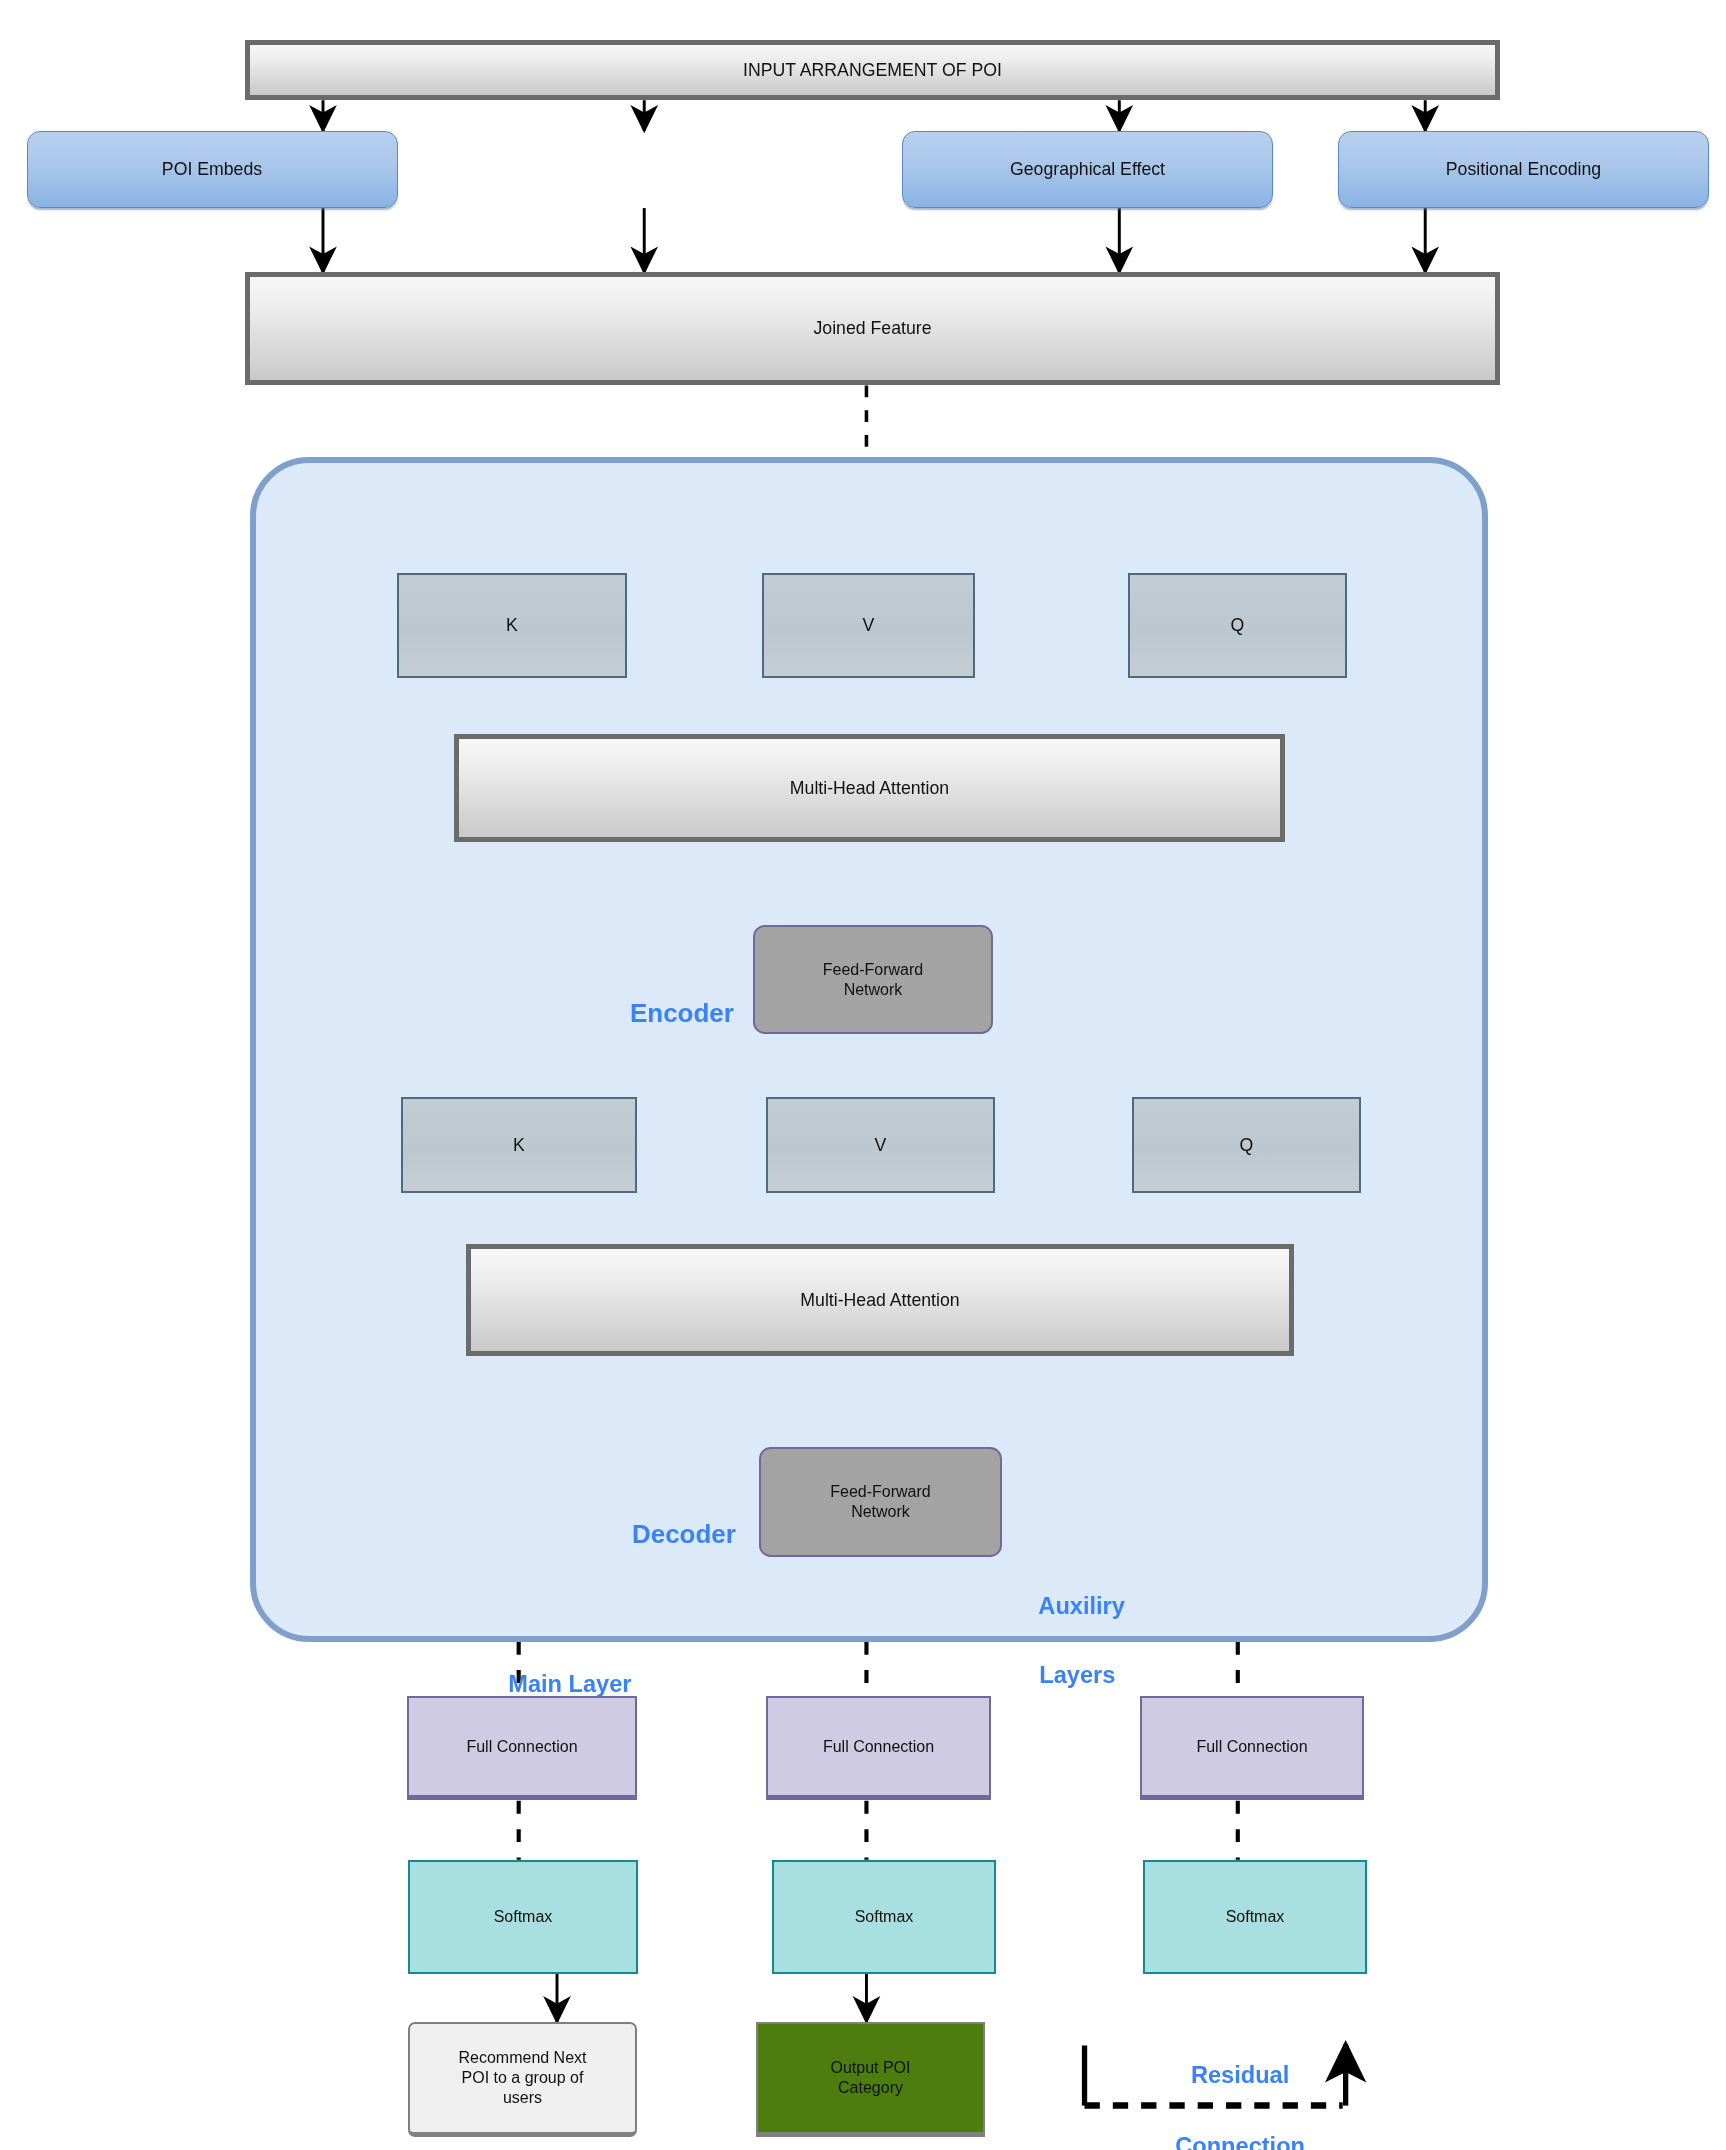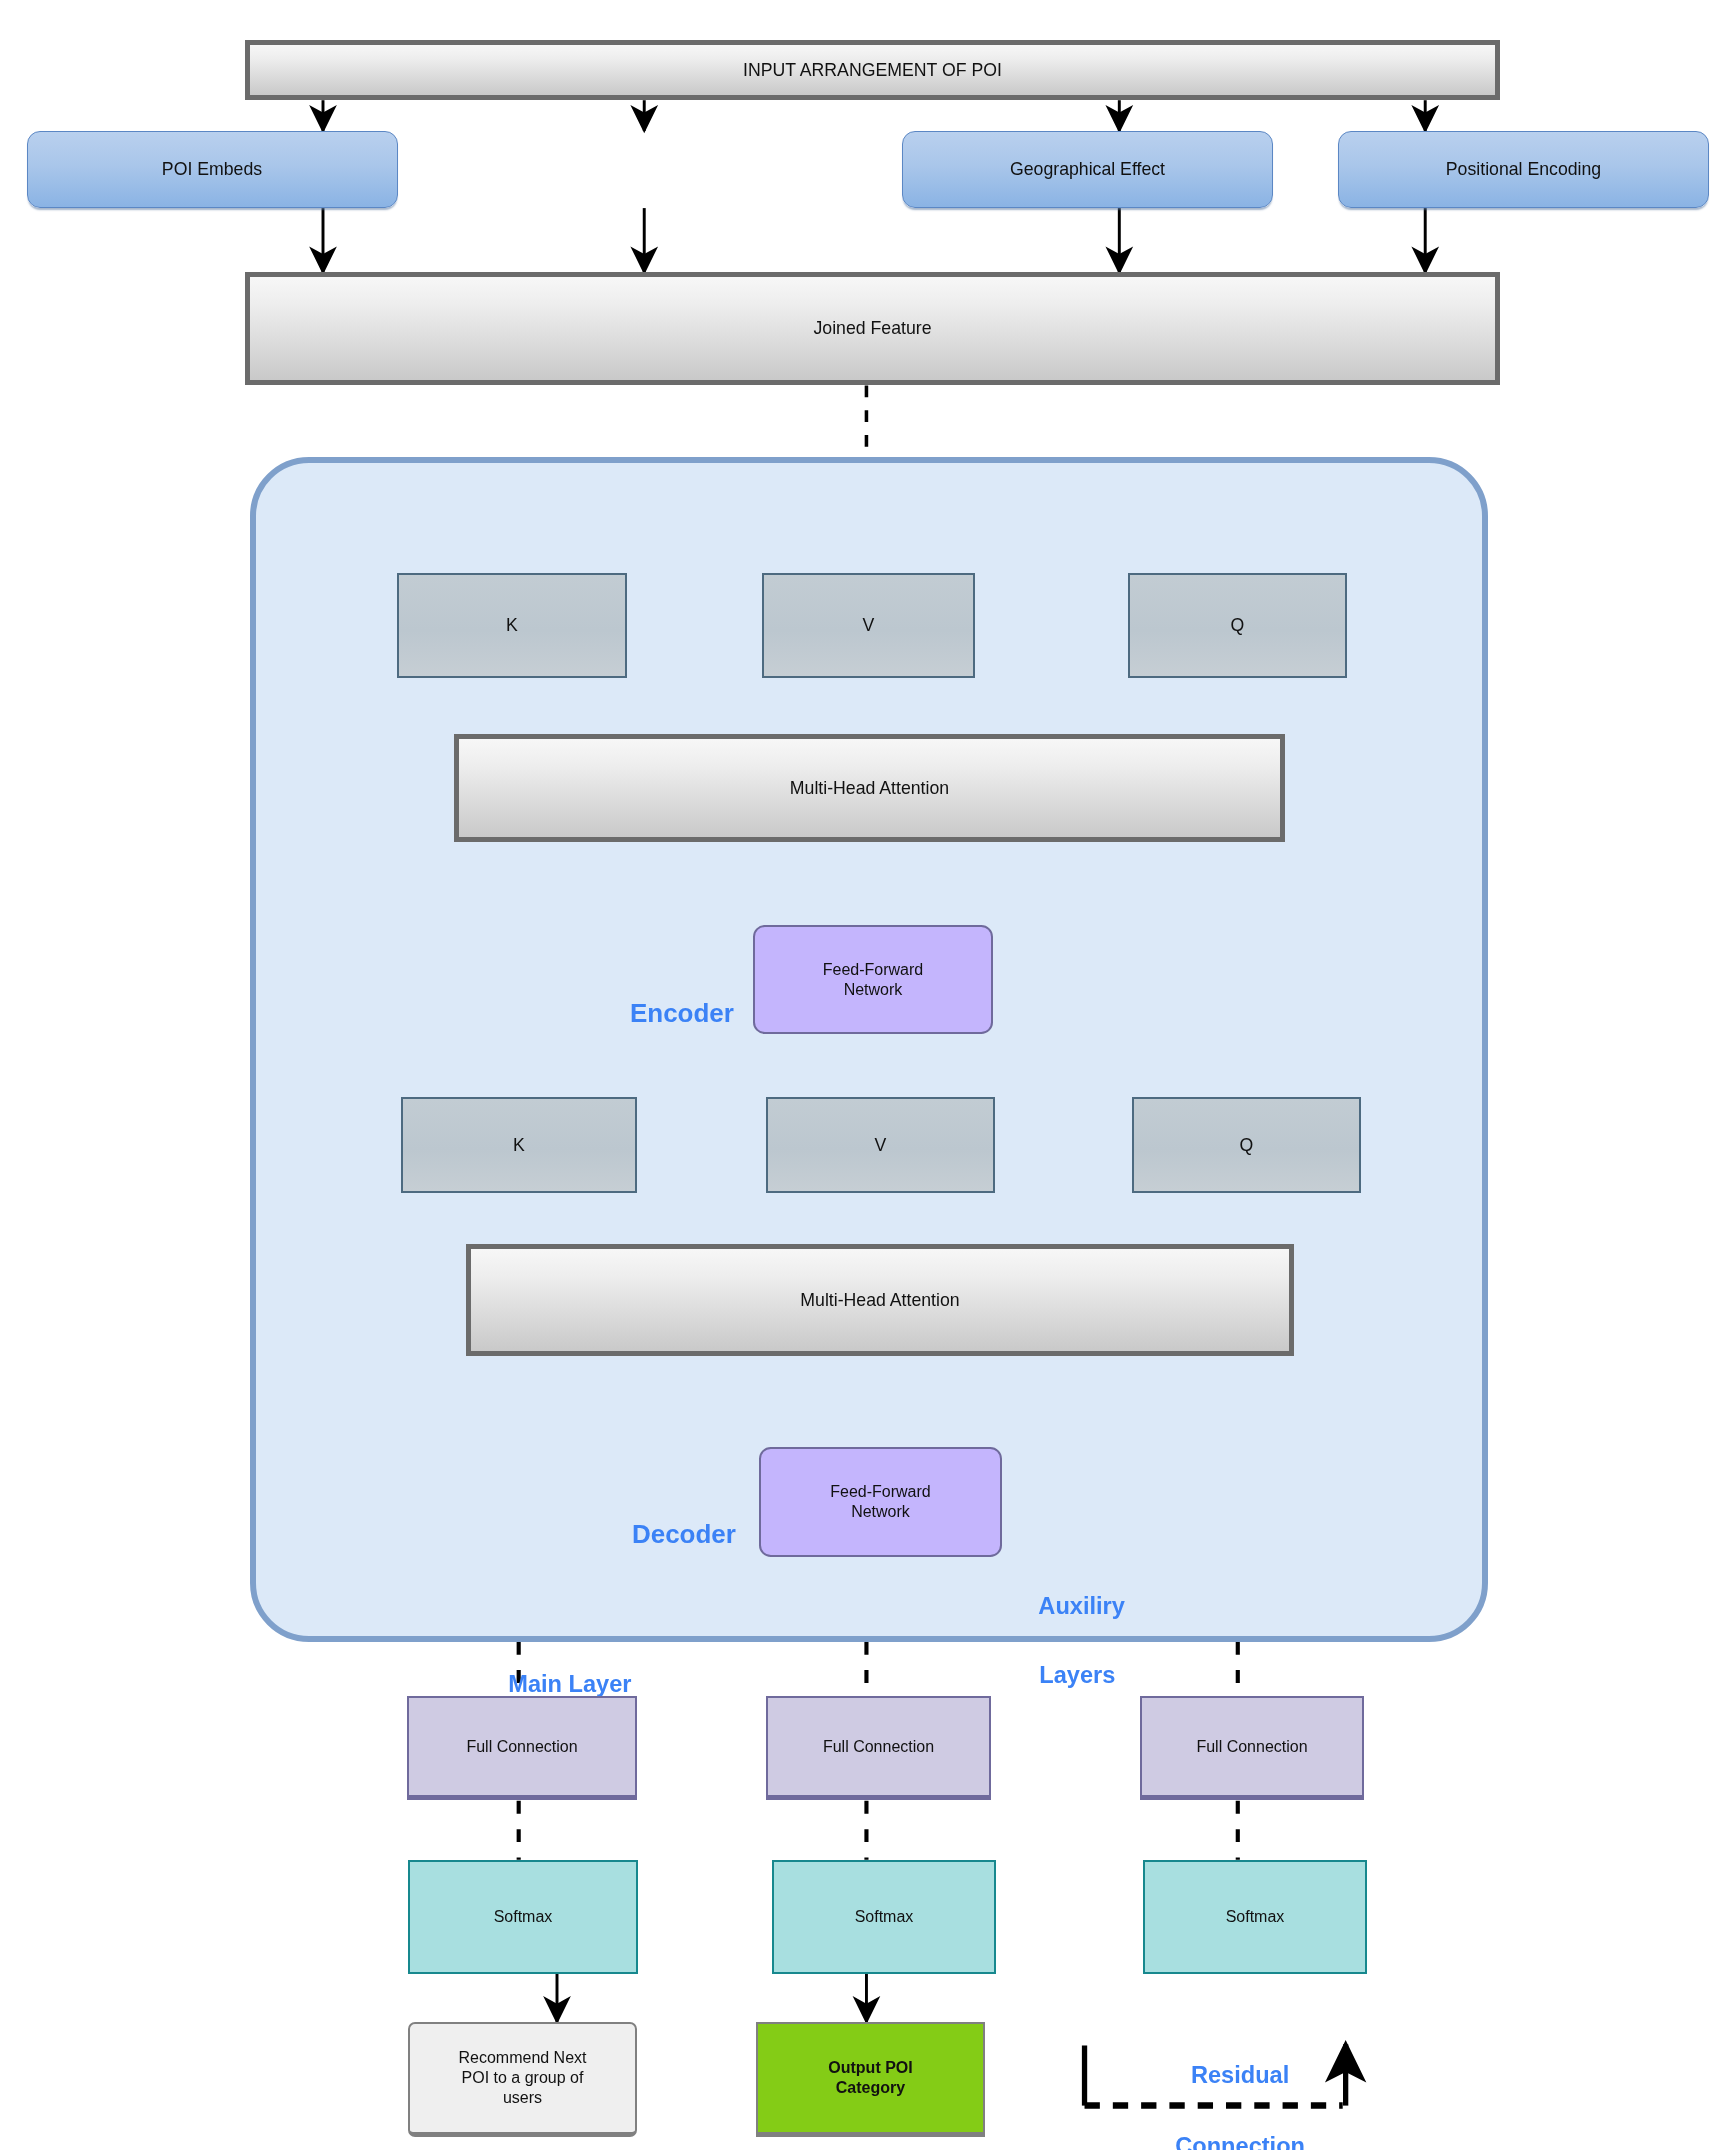--- a/index.html
+++ b/index.html
@@ -21,34 +21,34 @@
     border:1.8px solid #5b87c4;border-radius:13px;
     box-shadow:0 2.4px 1.8px -1.2px rgba(90,120,160,.55);
   }
   
   .kvq{
     background:linear-gradient(180deg,#c2ccd3 0%,#bcc7cf 55%,#c6ced4 100%);
     border:2.9px solid #4d6a80;
   }
   
   .ffn{
-    background:#c4b5fd;border:2.9px solid #6f6a9c;border-radius:11.8px;
+    background:#a3a3a3;border:2.9px solid #6f6a9c;border-radius:11.8px;
   }
   
   .fc{
     background:#cfcbe3;border:2.4px solid #6f6a9c;
     border-bottom-width:5.3px;
   }
   
   .soft{
     background:#a8dfe0;border:2.9px solid #17888e;
   }
   
   .outA{background:#efefef;border:2.4px solid #808080;border-bottom-width:5.3px;}
-  .outB{background:#84cc16;border:2.4px solid #808080;border-bottom-width:5.3px;font-weight:bold;}
+  .outB{background:#4d7c0f;border:2.4px solid #808080;border-bottom-width:5.3px;}
 
   
   .container-box{
     position:absolute;box-sizing:border-box;
     background:#dce9f8;border:6.5px solid #7fa0cb;border-radius:59px;
   }
 
   .lbl{position:absolute;color:#3b82f6;white-space:pre;}
   .lbl-bold{font-weight:bold;}
   .t-sm{font-size:16px;}

